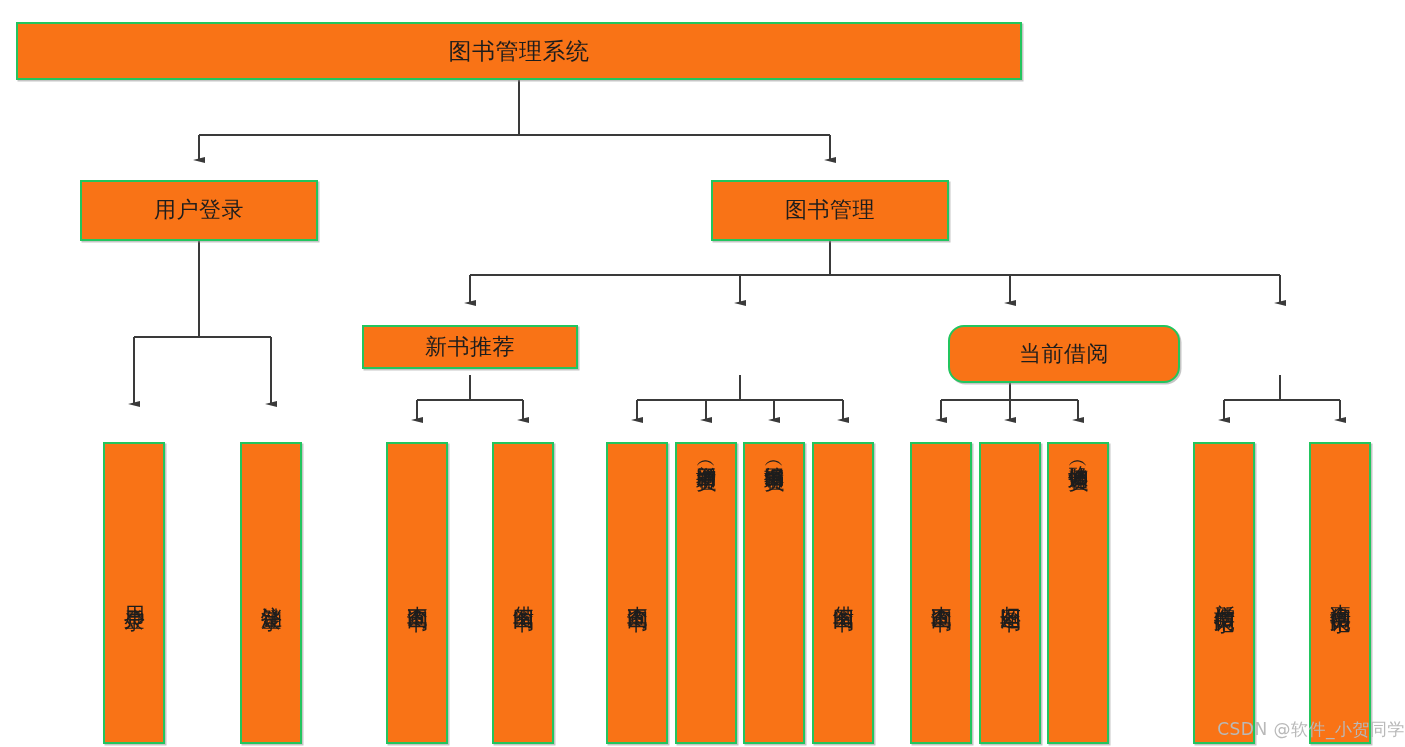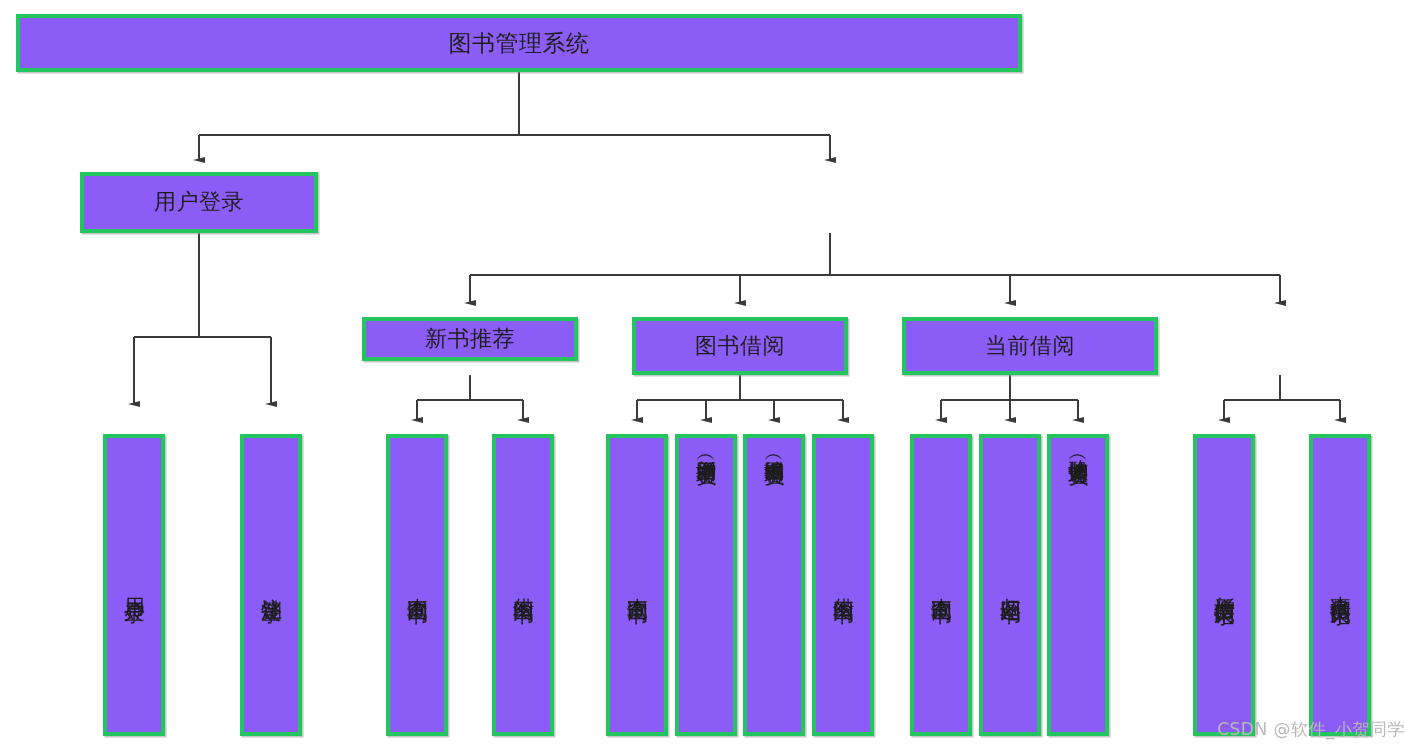--- a/index.html
+++ b/index.html
@@ -21,28 +21,29 @@
     position: absolute;
     left: 0;
     top: 0;
     width: 1405px;
     height: 747px;
     pointer-events: none;
   }
   .node {
     position: absolute;
     box-sizing: border-box;
-    background: #8b5cf6;
-    border: 4px solid #22c55e;
+    background: #f97316;
+    border: 2px solid #22c55e;
     box-shadow: 1.5px 1.5px 0 0 rgba(150,150,150,0.55);
     display: flex;
     align-items: center;
     justify-content: center;
     color: #1d1d1d;
     z-index: 2;
+    margin-top: 8px;
   }
   .node-label {
     display: block;
     text-align: center;
     line-height: 1.22;
     letter-spacing: 0.5px;
     white-space: nowrap;
   }
   .node.horizontal .node-label {
     font-size: 22px;
@@ -137,28 +138,28 @@
     </g>
   </svg>
 
   <div class="node root horizontal" style="left:16px; top:14px; width:1006px; height:58px;">
     <span class="node-label">图书管理系统</span>
   </div>
 
   <div class="node horizontal" style="left:80px; top:172px; width:238px; height:61px;">
     <span class="node-label">用户登录</span>
   </div>
+  <div class="node horizontal" style="left:711px; top:172px; width:238px; height:61px;">
+    <span class="node-label">图书管理</span>
+  </div>
 
   <div class="node horizontal" style="left:362px; top:317px; width:216px; height:44px;">
     <span class="node-label">新书推荐</span>
   </div>
-  <div class="node horizontal" style="left:632px; top:317px; width:216px; height:58px;">
-    <span class="node-label">图书借阅</span>
-  </div>
-  <div class="node horizontal" style="left:902px; top:317px; width:256px; height:58px;">
+  <div class="node horizontal" style="left:948px; top:317px; width:232px; height:58px;border-radius:16px;">
     <span class="node-label">当前借阅</span>
   </div>
 
   <div class="node vertical centered" style="left:103px; top:434px; width:62px; height:302px;">
     <span class="node-label">用户登录</span>
   </div>
   <div class="node vertical centered" style="left:240px; top:434px; width:62px; height:302px;">
     <span class="node-label">注销登录</span>
   </div>
 

